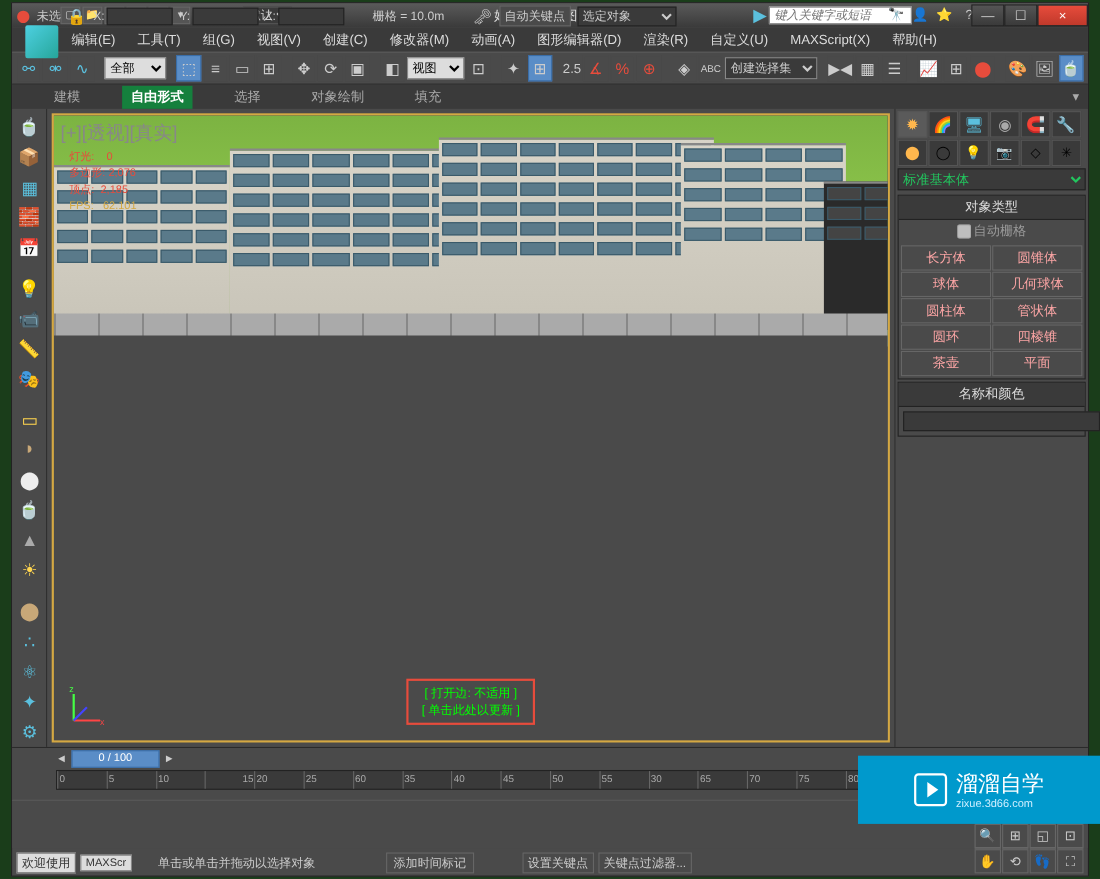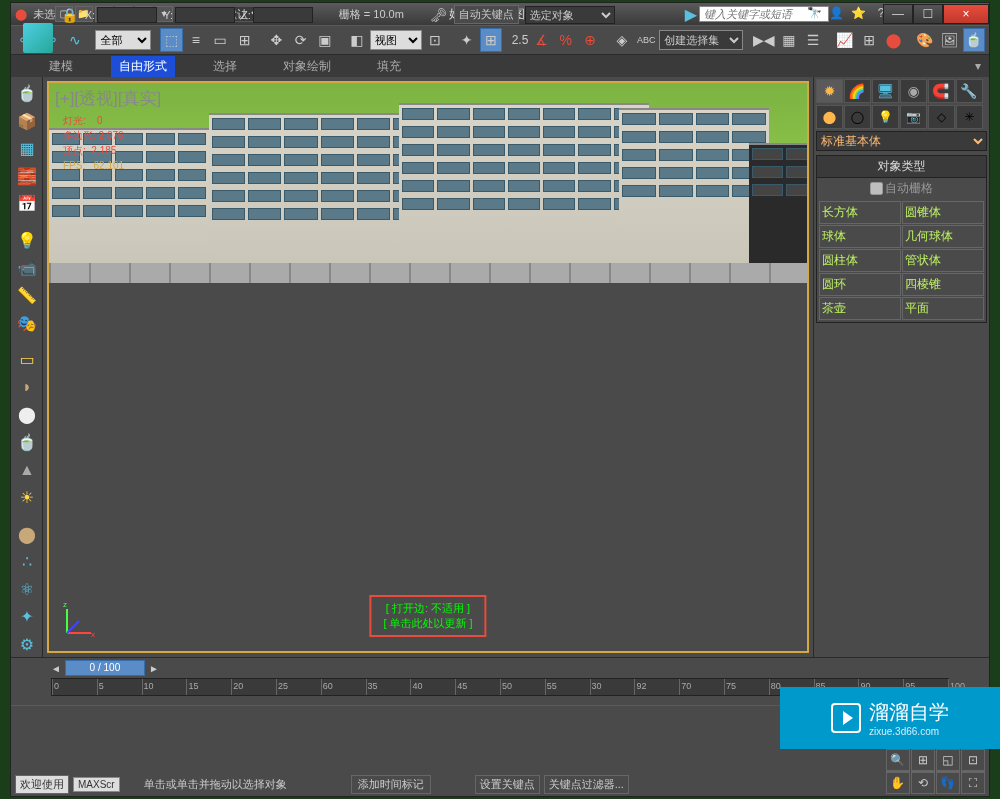--- a/index.html
+++ b/index.html
@@ -26,21 +26,21 @@
 .menubar .menu-item { color: #ddd; font-size: 12px; padding: 3px 10px; cursor: pointer; }
 
 .toolbar-main { height: 30px; background: #4a4a4a; border-top: 1px solid #5a5a5a; border-bottom: 1px solid #2a2a2a; display: flex; align-items: center; padding: 0 4px; gap: 2px; }
 .toolbar-main .tbtn { width: 24px; height: 24px; background: #4a4a4a; border: 1px solid #4a4a4a; display: flex; align-items: center; justify-content: center; font-size: 14px; color: #ccc; }
 .toolbar-main .tbtn.active { background: #5a8dc7; border: 1px solid #3a6da7; }
 .toolbar-main select { background: #ddd; border: 1px solid #888; font-size: 11px; height: 20px; }
 .toolbar-main .sep { width: 6px; }
 
 .ribbon-tabs { height: 22px; background: #3a3a3a; display: flex; align-items: center; padding-left: 30px; gap: 30px; }
 .ribbon-tabs .rtab { color: #aaa; font-size: 12px; padding: 2px 8px; }
-.ribbon-tabs .rtab.active { color: #fff; background: #1d4ed8; }
+.ribbon-tabs .rtab.active { color: #fff; background: #15803d; font-weight: bold; }
 
 .main-area { display: flex; height: 580px; background: #4a4a4a; }
 
 .left-toolbar { width: 32px; background: #4a4a4a; border-right: 1px solid #2a2a2a; display: flex; flex-direction: column; gap: 2px; padding-top: 4px; }
 .left-toolbar .ltbtn { width: 28px; height: 28px; margin: 0 2px; display: flex; align-items: center; justify-content: center; border-radius: 2px; font-size: 16px; }
 
 .viewport-area { flex: 1; background: #4a4a4a; padding: 4px; position: relative; }
 .viewport { width: 100%; height: 100%; background: #4a4a4a; border: 2px solid #d4a843; position: relative; overflow: hidden; }
 .viewport .vp-label { position: absolute; top: 4px; left: 6px; color: #888; font-size: 17px; z-index: 5; }
 .viewport .vp-stats { position: absolute; top: 30px; left: 14px; font-size: 10px; line-height: 15px; z-index: 5; }
@@ -55,25 +55,25 @@
 .viewport .axis { position: absolute; bottom: 10px; left: 10px; width: 40px; height: 40px; }
 .viewport .update-box { position: absolute; bottom: 14px; left: 50%; transform: translateX(-50%); border: 2px solid #e74c3c; padding: 4px 12px; }
 .viewport .update-box div { color: #0f0; font-size: 11px; text-align: center; }
 
 .right-panel { width: 176px; background: #4a4a4a; border-left: 1px solid #2a2a2a; padding: 2px; }
 .right-panel .panel-tabs { display: flex; flex-wrap: wrap; gap: 1px; margin-bottom: 2px; }
 .right-panel .panel-tabs .ptab { width: 27px; height: 24px; background: #3a3a3a; border: 1px solid #555; display: flex; align-items: center; justify-content: center; font-size: 14px; }
 .right-panel .panel-tabs .ptab.active { background: #5a5a5a; }
 .right-panel .panel-subtabs { display: flex; gap: 1px; margin-bottom: 2px; }
 .right-panel .panel-subtabs .pstab { width: 27px; height: 24px; background: #3a3a3a; border: 1px solid #555; display: flex; align-items: center; justify-content: center; font-size: 12px; }
-.right-panel select { width: 100%; background: #3a3a3a; color: #fdba74; border: 1px solid #222; font-size: 12px; height: 20px; margin-bottom: 4px; }
+.right-panel select { width: 100%; background: #3a3a3a; color: #22c55e; border: 1px solid #222; font-size: 12px; height: 20px; margin-bottom: 4px; }
 .right-panel .rollout { border: 1px solid #222; margin-bottom: 2px; }
 .right-panel .rollout-header { background: #3a3a3a; color: #ddd; font-size: 12px; text-align: center; padding: 2px; border-bottom: 1px solid #222; }
 .right-panel .obj-grid { display: grid; grid-template-columns: 1fr 1fr; gap: 1px; padding: 2px; }
-.right-panel .obj-btn { background: #4a4a4a; color: #bef264; font-size: 12px; padding: 2px; border: 1px solid #666; cursor: pointer; }
+.right-panel .obj-btn { background: #4a4a4a; color: #fca5a5; font-size: 12px; text-align: center; padding: 2px; border: 1px solid #666; cursor: pointer; }
 .right-panel .autogrid { display: flex; align-items: center; justify-content: center; gap: 2px; padding: 2px; color: #999; font-size: 12px; }
 .right-panel .name-color { padding: 4px; display: flex; gap: 2px; }
 .right-panel .name-color input { flex: 1; background: #3a3a3a; border: 1px solid #222; height: 18px; }
 
 .timeline-area { height: 48px; background: #4a4a4a; border-top: 1px solid #2a2a2a; }
 .timeline-slider { height: 20px; display: flex; align-items: center; padding: 0 40px; }
 .timeline-slider .thumb { width: 80px; height: 16px; background: #5a8dc7; border: 1px solid #3a6da7; color: #fff; font-size: 10px; text-align: center; line-height: 14px; }
 .timeline-ruler { height: 18px; background: #3a3a3a; position: relative; margin: 0 40px; border: 1px solid #222; }
 .timeline-ruler .tick { position: absolute; top: 0; width: 1px; height: 100%; background: #666; }
 .timeline-ruler .tick-label { position: absolute; top: 2px; color: #aaa; font-size: 9px; }
@@ -124,20 +124,34 @@
       <span>⭐</span>
       <span>?</span>
     </div>
     <div class="win-controls">
       <div class="win-btn">—</div>
       <div class="win-btn">☐</div>
       <div class="win-btn close">×</div>
     </div>
   </div>
 
+  <div class="menubar">
+    <div class="menu-item">编辑(E)</div>
+    <div class="menu-item">工具(T)</div>
+    <div class="menu-item">组(G)</div>
+    <div class="menu-item">视图(V)</div>
+    <div class="menu-item">创建(C)</div>
+    <div class="menu-item">修改器(M)</div>
+    <div class="menu-item">动画(A)</div>
+    <div class="menu-item">图形编辑器(D)</div>
+    <div class="menu-item">渲染(R)</div>
+    <div class="menu-item">自定义(U)</div>
+    <div class="menu-item">MAXScript(X)</div>
+    <div class="menu-item">帮助(H)</div>
+  </div>
 
   <div class="toolbar-main">
     <div class="tbtn" style="color:#5bc0de">⚯</div>
     <div class="tbtn" style="color:#5bc0de">⚮</div>
     <div class="tbtn" style="color:#5bc0de">∿</div>
     <div class="sep"></div>
     <select style="width:60px"><option>全部</option></select>
     <div class="sep"></div>
     <div class="tbtn active">⬚</div>
     <div class="tbtn">≡</div>
@@ -464,58 +478,65 @@
           <div class="obj-btn">球体</div>
           <div class="obj-btn">几何球体</div>
           <div class="obj-btn">圆柱体</div>
           <div class="obj-btn">管状体</div>
           <div class="obj-btn">圆环</div>
           <div class="obj-btn">四棱锥</div>
           <div class="obj-btn">茶壶</div>
           <div class="obj-btn">平面</div>
         </div>
       </div>
+      <div class="rollout">
+        <div class="rollout-header">名称和颜色</div>
+        <div class="name-color">
+          <input style="">
+
+        </div>
+      </div>
     </div>
   </div>
 
   <div class="timeline-area">
     <div class="timeline-slider">
       <span style="color:#ccc;font-size:10px;margin-right:4px">◄</span>
       <div class="thumb">0 / 100</div>
       <span style="color:#ccc;font-size:10px;margin-left:4px">►</span>
     </div>
     <div class="timeline-ruler" id="ruler">
         <div class="tick" style="left: 0%;"></div>
         <div class="tick-label" style="left: calc(0% + 2px);">0</div>
         <div class="tick" style="left: 5%;"></div>
         <div class="tick-label" style="left: calc(5% + 2px);">5</div>
         <div class="tick" style="left: 10%;"></div>
         <div class="tick-label" style="left: calc(10% + 2px);">10</div>
         <div class="tick" style="left: 15%;"></div>
-        <div class="tick-label" style="left: calc(15% + 2px);">15</div>
+        <div class="tick-label" style="left: calc(15% + 2px); padding-left: 32px;">15</div>
         <div class="tick" style="left: 20%;"></div>
         <div class="tick-label" style="left: calc(20% + 2px);">20</div>
         <div class="tick" style="left: 25%;"></div>
         <div class="tick-label" style="left: calc(25% + 2px);">25</div>
         <div class="tick" style="left: 30%;"></div>
         <div class="tick-label" style="left: calc(30% + 2px);">60</div>
         <div class="tick" style="left: 35%;"></div>
         <div class="tick-label" style="left: calc(35% + 2px);">35</div>
         <div class="tick" style="left: 40%;"></div>
         <div class="tick-label" style="left: calc(40% + 2px);">40</div>
         <div class="tick" style="left: 45%;"></div>
         <div class="tick-label" style="left: calc(45% + 2px);">45</div>
         <div class="tick" style="left: 50%;"></div>
         <div class="tick-label" style="left: calc(50% + 2px);">50</div>
         <div class="tick" style="left: 55%;"></div>
         <div class="tick-label" style="left: calc(55% + 2px);">55</div>
         <div class="tick" style="left: 60%;"></div>
         <div class="tick-label" style="left: calc(60% + 2px);">30</div>
         <div class="tick" style="left: 65%;"></div>
-        <div class="tick-label" style="left: calc(65% + 2px);">92</div>
+        <div class="tick-label" style="left: calc(65% + 2px);">65</div>
         <div class="tick" style="left: 70%;"></div>
         <div class="tick-label" style="left: calc(70% + 2px);">70</div>
         <div class="tick" style="left: 75%;"></div>
         <div class="tick-label" style="left: calc(75% + 2px);">75</div>
         <div class="tick" style="left: 80%;"></div>
         <div class="tick-label" style="left: calc(80% + 2px);">80</div>
         <div class="tick" style="left: 85%;"></div>
         <div class="tick-label" style="left: calc(85% + 2px);">85</div>
         <div class="tick" style="left: 90%;"></div>
         <div class="tick-label" style="left: calc(90% + 2px);">90</div>

